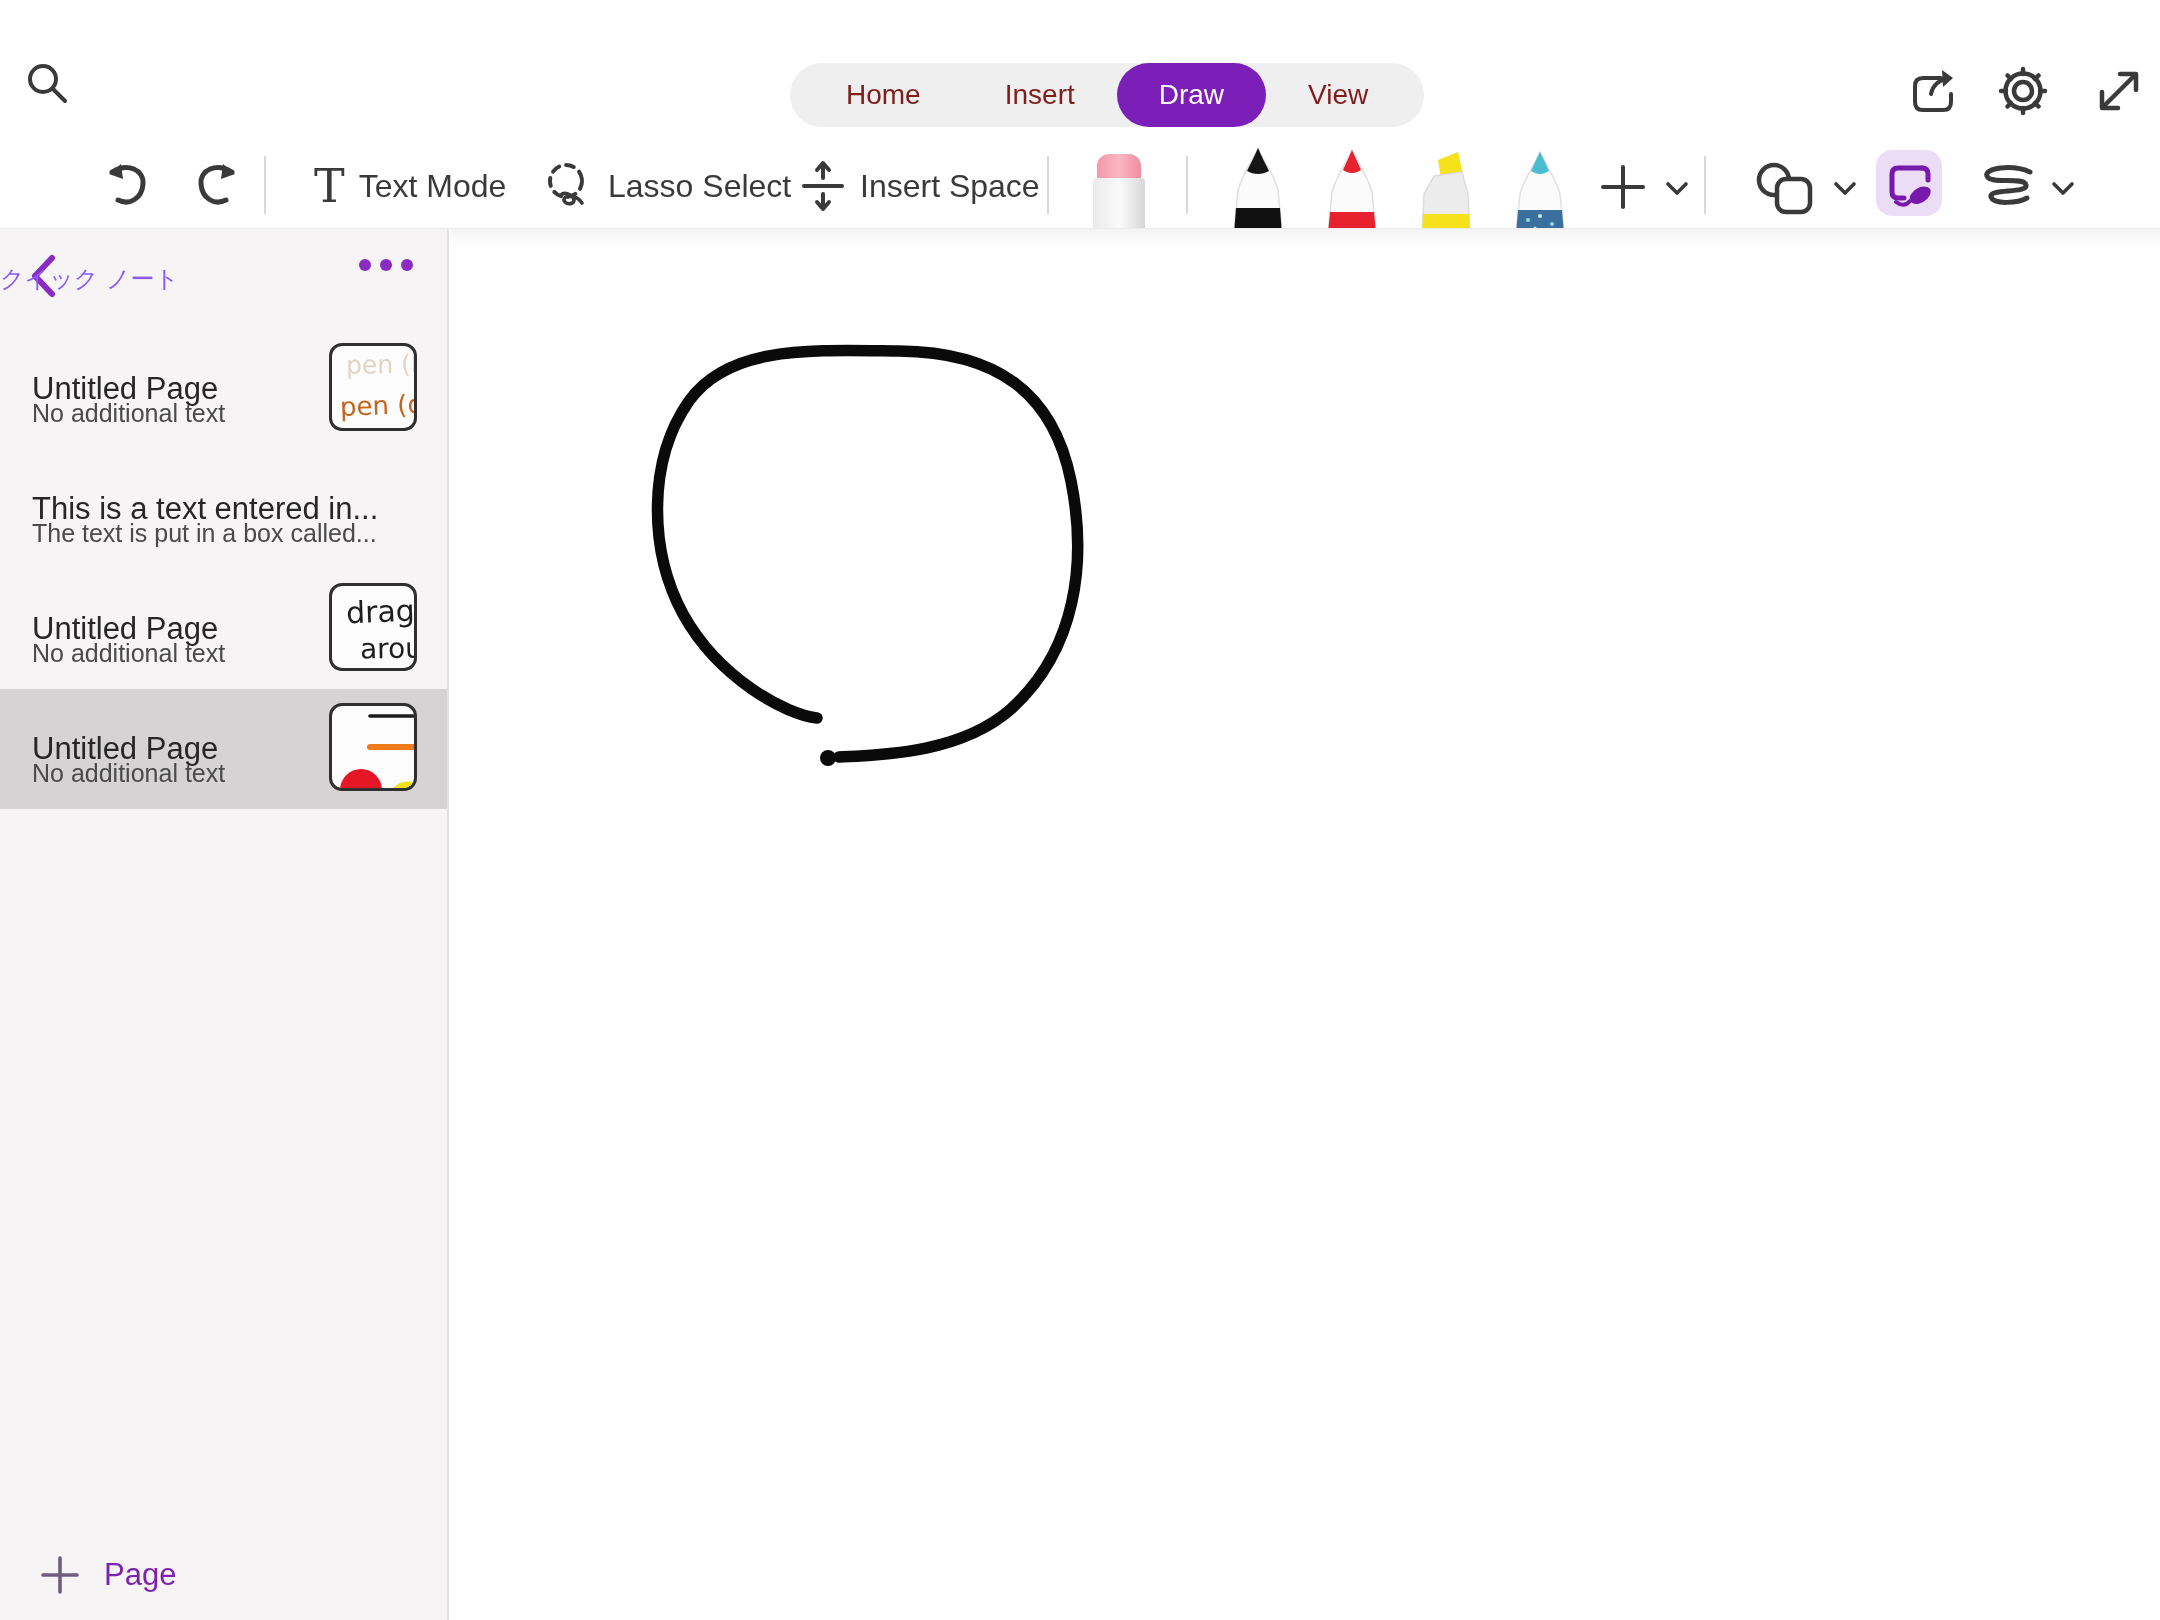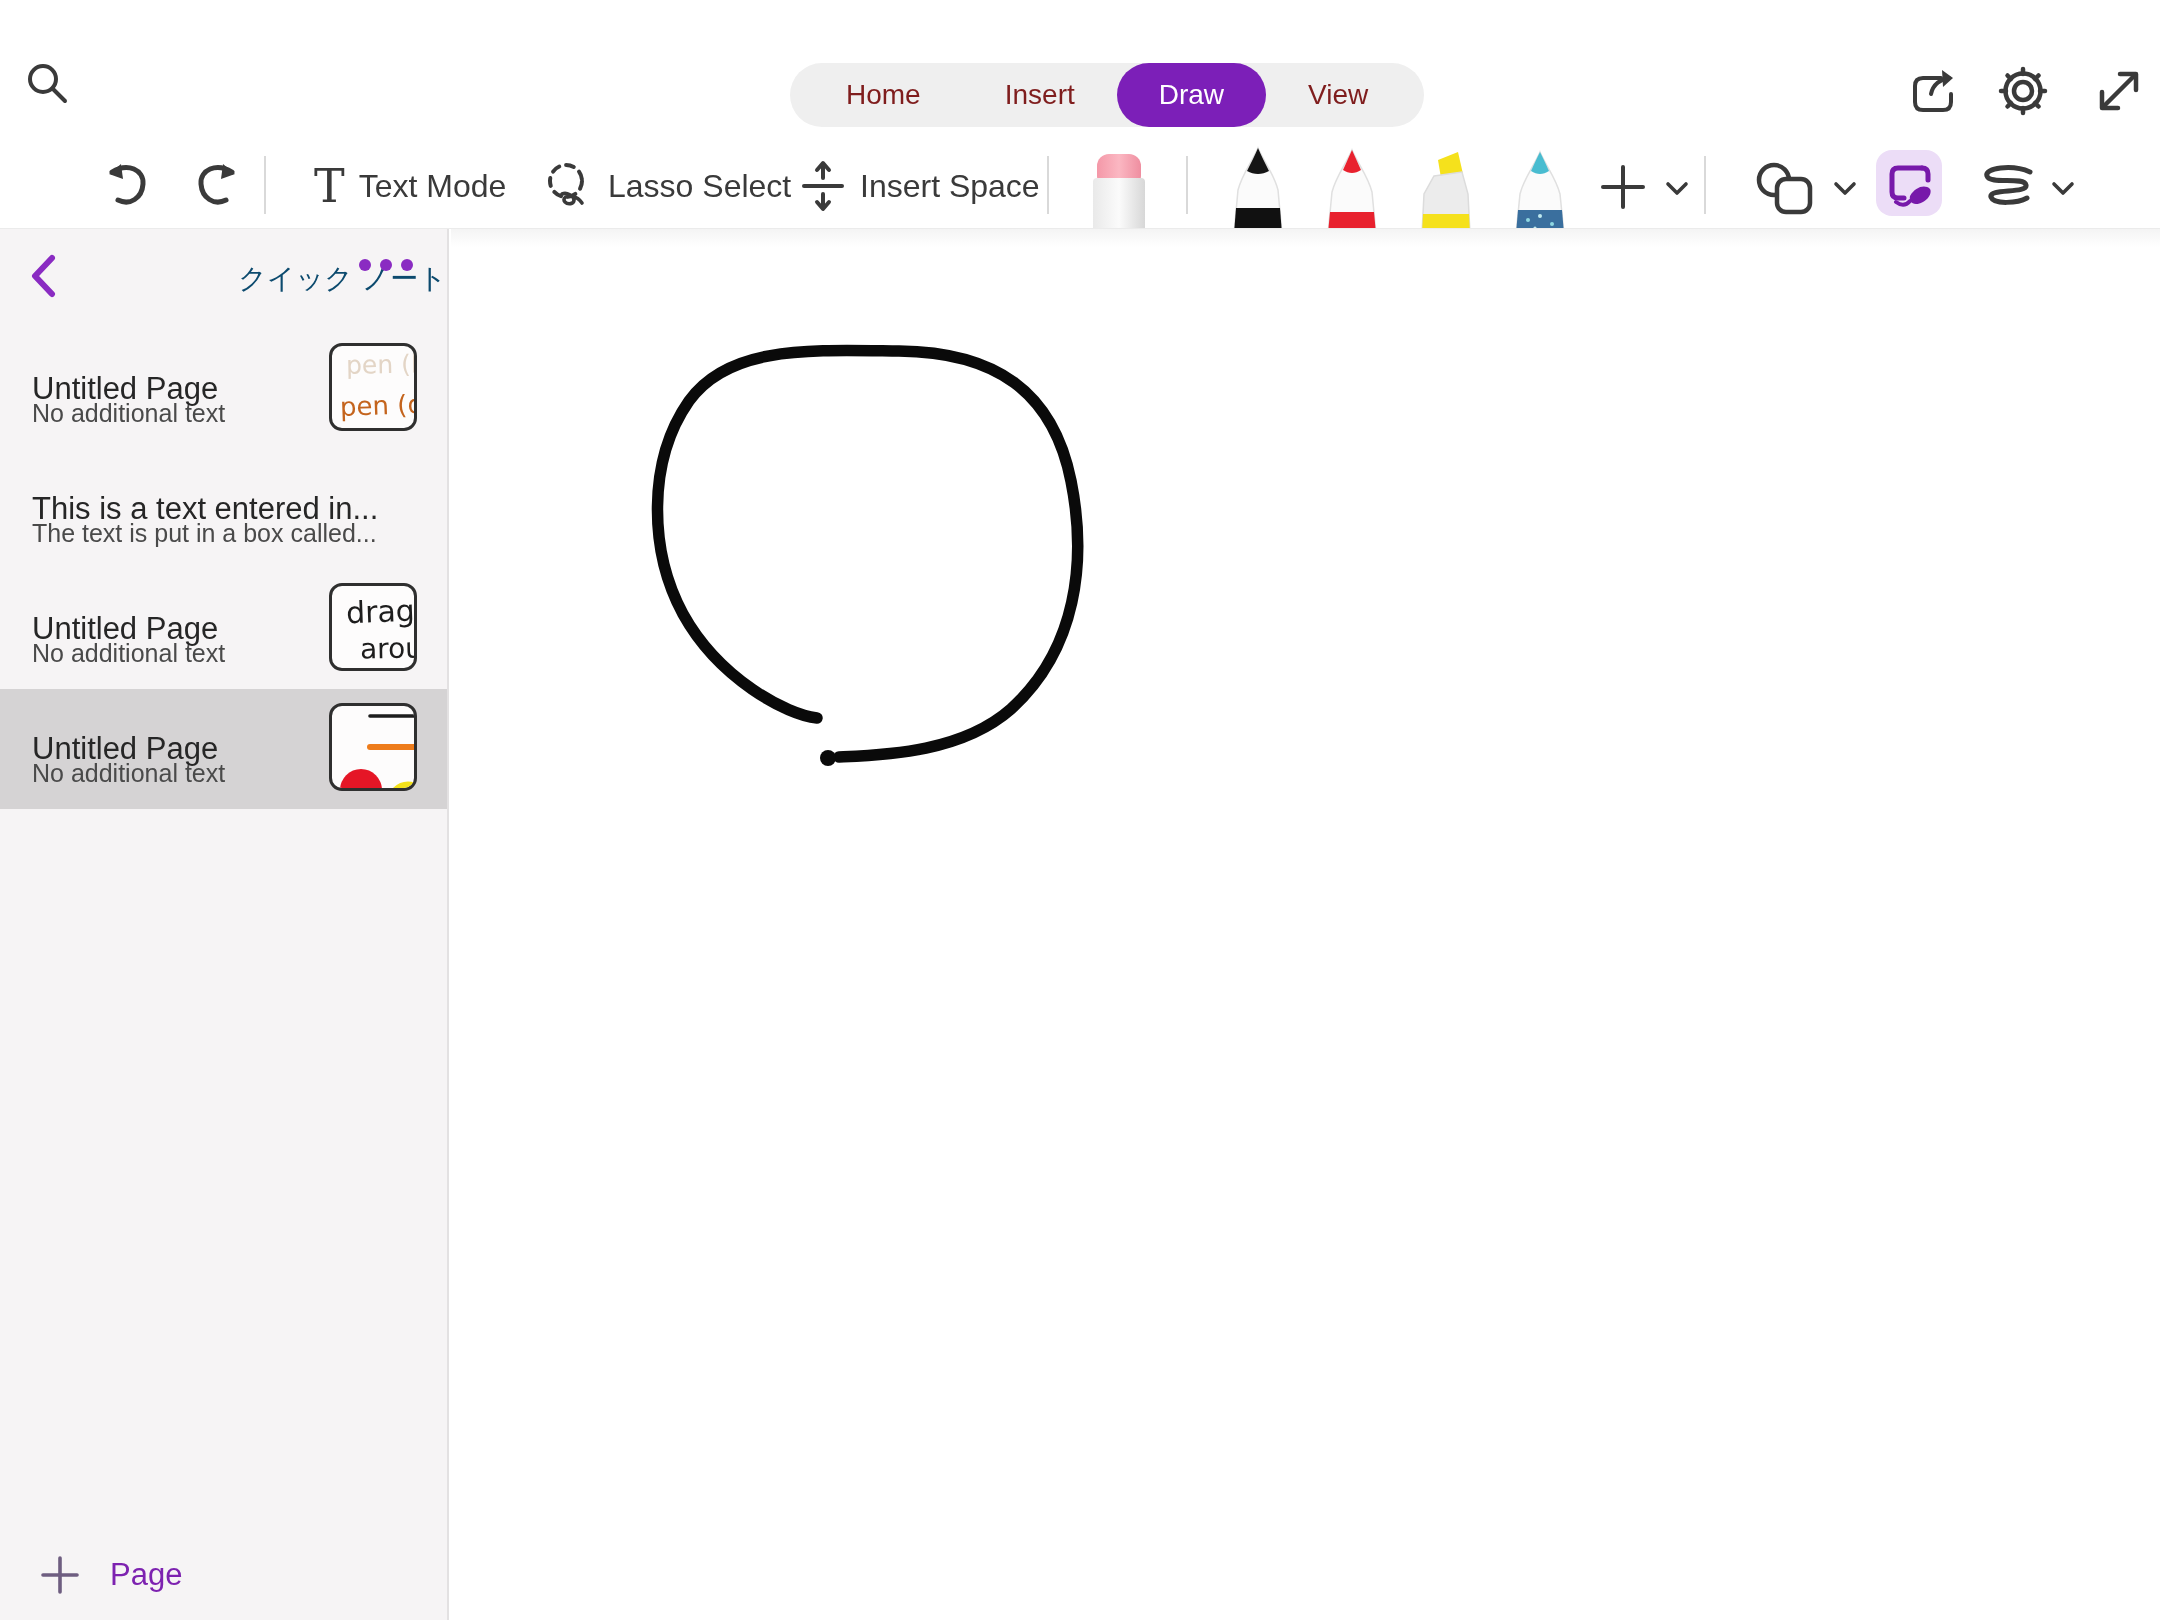--- a/index.html
+++ b/index.html
@@ -23,32 +23,32 @@
   .toollabel{font-size:32px;color:#3a3a3a;white-space:nowrap;}
   .chev{display:inline-flex;}
   
   .pen{top:146px;width:64px;height:88px;}
   #eraser{top:152px;width:58px;height:80px;}
   
   #note-pen-btn{left:1876px;top:150px;width:66px;height:66px;border-radius:16px;background:#ecddf7;display:flex;align-items:center;justify-content:center;border:none;cursor:pointer;}
   
   #sidebar{left:0;top:229px;width:449px;height:1391px;background:#f6f4f5;border-right:2px solid #e3e1e2;box-sizing:border-box;}
   #sidebar-header{position:relative;height:100px;display:flex;align-items:center;}
-  #sidebar-title{position:absolute;left:0;right:0;text-align:right;font-size:28px;color:#0c4a6e;font-family:"DejaVu Sans","Liberation Sans",sans-serif;}
+  #sidebar-title{position:absolute;left:0;right:0;text-align:left;font-size:24px;color:#8b5cf6;font-family:"DejaVu Sans","Liberation Sans",sans-serif;}
   #back-btn{position:absolute;left:28px;top:24px;}
   #more-btn{position:absolute;right:34px;top:30px;display:flex;gap:9px;}
   #more-btn .dot{width:12px;height:12px;border-radius:50%;background:#8a2bc2;}
   .page-item{position:relative;height:120px;cursor:pointer;}
   .page-item.selected{background:#d5d3d4;}
   .page-title{position:absolute;left:32px;top:18px;font-size:31px;color:#262626;width:280px;white-space:nowrap;overflow:hidden;margin-top:24px;}
   .page-sub{position:absolute;left:32px;top:70px;font-size:25px;color:#4a4a4a;width:290px;white-space:nowrap;overflow:hidden;}
   .thumb{position:absolute;right:30px;top:14px;width:88px;height:88px;background:#fdfcfc;border:3px solid #2f2f2f;border-radius:13px;box-sizing:border-box;overflow:hidden;}
   .thumb .hand{font-family:"DejaVu Sans","Liberation Sans",sans-serif;position:absolute;white-space:nowrap;}
   #add-page{position:absolute;left:0;bottom:0;width:449px;height:90px;display:flex;align-items:center;background:transparent;border:none;cursor:pointer;}
-  #add-page-label{font-size:31px;color:#7d22b0;margin-left:30px;}
+  #add-page-label{font-size:31px;color:#7d22b0;margin-left:24px;}
   
   #canvas{left:451px;top:229px;width:1709px;height:1391px;background:#ffffff;}
   #canvas-shade{left:451px;top:229px;width:1709px;height:18px;background:linear-gradient(#f4f4f4,rgba(255,255,255,0));}
   svg{display:block;}
 </style>
 </head>
 <body>
 
 <div id="topbar" class="abs">
 

